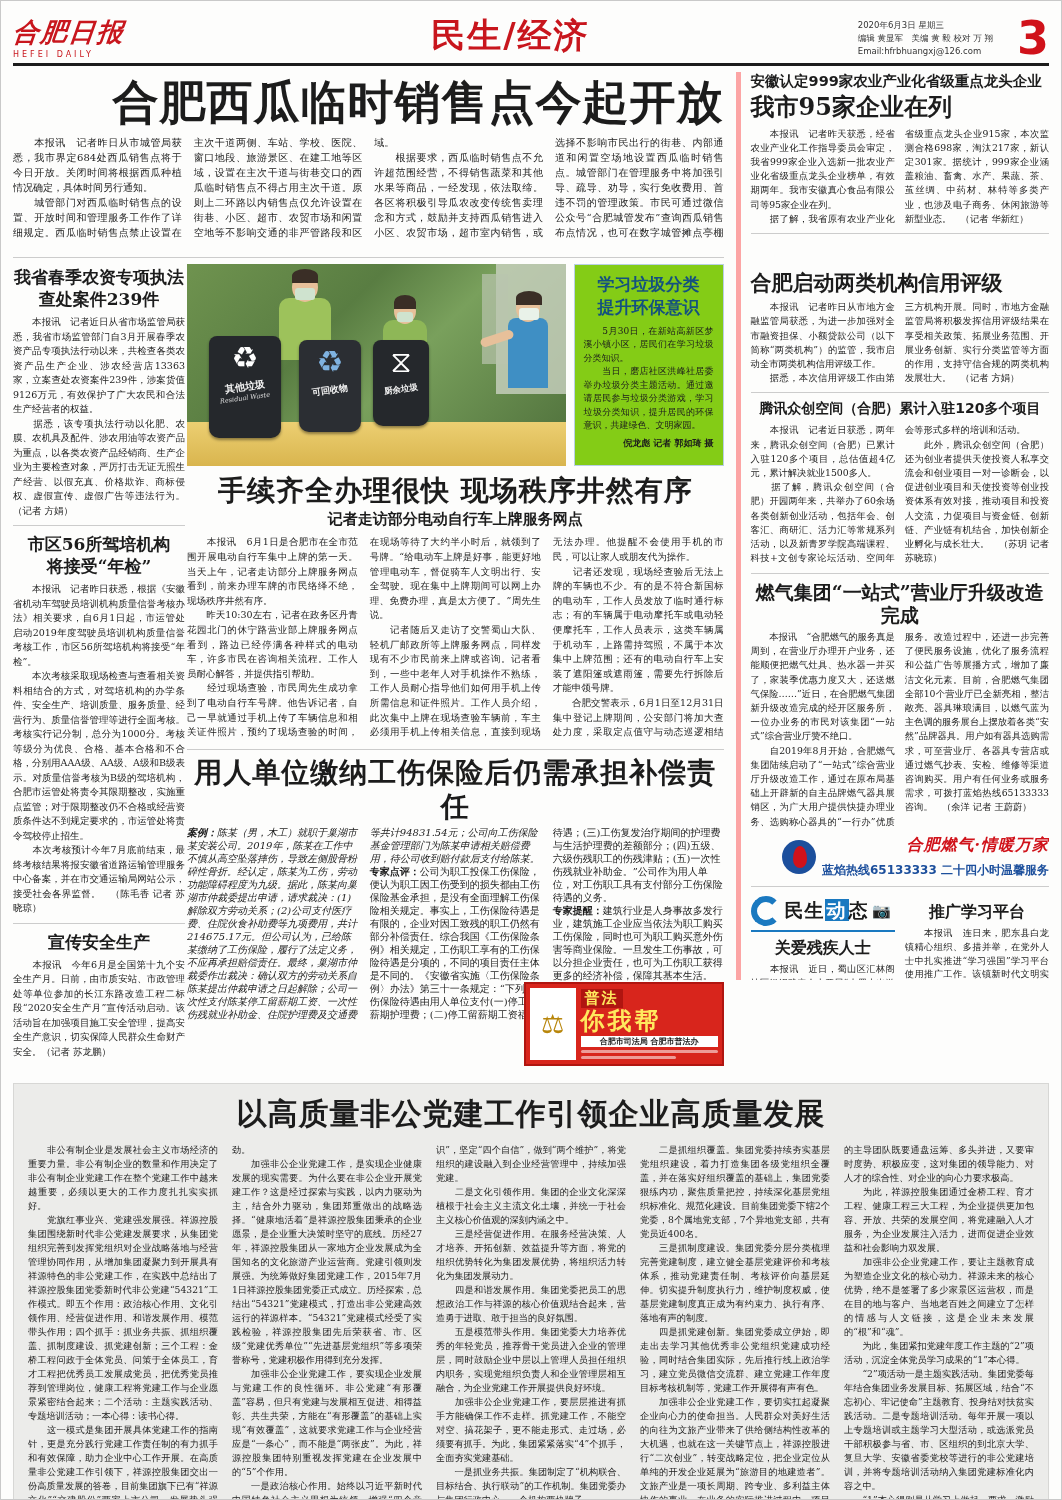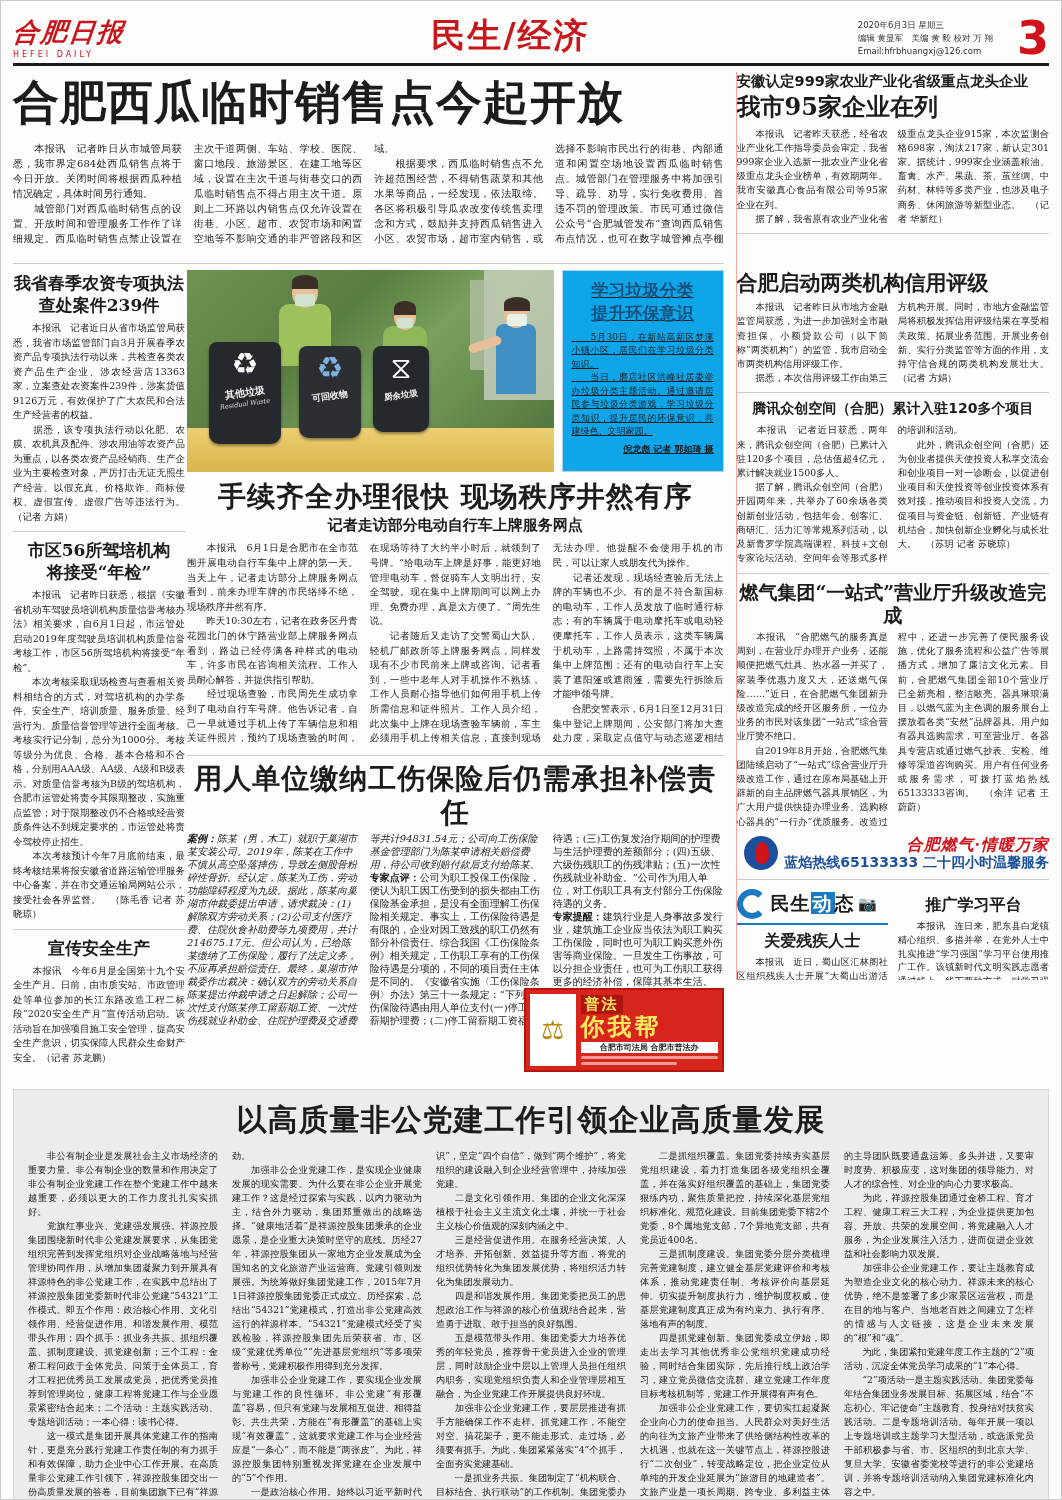--- a/index.html
+++ b/index.html
@@ -11,23 +11,23 @@
   .brand-cn{font-family:"DejaVu Serif",serif;font-weight:bold;font-style:italic;font-size:26px;color:#c8161d;letter-spacing:2px;transform:skewX(-6deg);}
   .brand-en{font-size:8px;color:#c8161d;letter-spacing:3px;font-family:"DejaVu Sans",sans-serif;}
   .section-title{font-family:"DejaVu Sans","Liberation Sans",sans-serif;font-weight:bold;font-size:34px;color:#c8161d;letter-spacing:2px;}
   .mast-right{display:flex;align-items:center;gap:24px;}
   .mast-info{text-align:left;font-family:"DejaVu Sans",sans-serif;font-size:8.5px;line-height:1.5;color:#333;}
   .page-num{font-family:"DejaVu Sans",sans-serif;font-weight:bold;font-size:46px;color:#d0121a;line-height:0.9;}
   .mast-rule{border-top:3px solid #1c1c1c;margin-bottom:6px;}
   
   .content{display:flex;gap:12px;}
   .left-main{width:712px;}
-  .rail{width:314px;height:908px;overflow:hidden;border-left:1px solid #fca5a5;box-sizing:border-box;}
-  
-  .lead-h{font-size:46px;font-weight:bold;text-align:left;letter-spacing:1px;line-height:1.15;margin:4px 0 12px 0;white-space:nowrap;}
+  .rail{width:314px;height:908px;overflow:hidden;border-left:5px solid #fca5a5;padding-left:10px;box-sizing:border-box;}
+  
+  .lead-h{font-size:46px;font-weight:bold;text-align:right;letter-spacing:1px;line-height:1.15;margin:4px 0 6px 0;white-space:nowrap;}
   .bodytext{white-space:pre-line;text-align:justify;}
   .lead-body{column-count:4;column-gap:12px;font-size:10px;line-height:15px;height:118px;overflow:hidden;border-bottom:1px solid #ccc;padding-bottom:4px;}
   .mid{display:flex;gap:2px;margin-top:6px;}
   .leftcol{width:172px;flex:none;}
   .widearea{flex:1;min-width:0;}
   .art{border-bottom:1px solid #ccc;padding-bottom:7px;margin-bottom:7px;}
   .art:last-child{border-bottom:none;}
   .t-center{font-weight:bold;text-align:center;line-height:1.3;}
   .t-small{font-size:17px;margin:2px 0 5px 0;}
   .small-body{font-size:9.5px;line-height:14.5px;}
@@ -45,21 +45,21 @@
   .bin2 .glyph{color:#7fb2e0;}
   .bin3{left:186px;bottom:40px;width:56px;height:86px;}
   .person{position:absolute;}
   .head{width:26px;height:30px;background:#e7c09a;border-radius:50%;margin:0 auto;position:relative;}
   .mask{position:absolute;left:3px;bottom:2px;width:20px;height:12px;background:#cfe3cf;border-radius:3px;}
   .hair{position:absolute;left:0;top:-3px;width:26px;height:14px;background:#3a2e26;border-radius:50% 50% 0 0;}
   .vest{width:52px;height:62px;background:#9dc25b;border-radius:10px 10px 0 0;margin:-4px auto 0 auto;}
   .child-body{width:40px;height:70px;background:#3f8fc4;border-radius:8px 8px 0 0;margin:-4px auto 0 auto;}
   .arm{position:absolute;width:34px;height:9px;background:#e7c09a;border-radius:5px;}
   
-  .caption{width:162px;flex:none;background:#0ea5e9;border:1px solid #b9cfe4;box-sizing:border-box;padding:8px 9px;text-decoration:underline;}
+  .caption{width:150px;flex:none;background:#84cc16;border:1px solid #b9cfe4;box-sizing:border-box;padding:8px 9px;}
   .cap-t{font-size:17px;font-weight:bold;color:#14517f;text-align:center;line-height:1.35;}
   .cap-body{font-size:9px;line-height:13.5px;margin-top:6px;white-space:pre-line;text-align:justify;}
   .cap-credit{font-size:9px;font-weight:bold;text-align:right;margin-top:4px;}
   
   .h-big{font-size:28px;font-weight:bold;text-align:center;letter-spacing:1px;margin:8px 0 2px 0;line-height:1.2;}
   .h-sub{font-family:"DejaVu Sans",sans-serif;font-size:15px;font-weight:bold;text-align:center;margin:3px 0 6px 0;}
   .col3{column-count:3;column-gap:12px;font-size:9.5px;line-height:14.6px;height:212px;overflow:hidden;}
   .injury-wrap{position:relative;margin-top:2px;border-top:1px solid #ccc;padding-top:4px;}
   .col3b{column-count:3;column-gap:12px;font-size:10px;line-height:13px;height:242px;overflow:hidden;}
   .lbl{font-weight:bold;}
@@ -75,21 +75,21 @@
   
   .kicker{font-family:"DejaVu Sans",sans-serif;font-size:14.5px;font-weight:bold;line-height:1.3;}
   .r-title{font-size:24px;font-weight:bold;margin:2px 0 5px 0;line-height:1.2;}
   .r-title2{font-size:21px;font-weight:bold;text-align:center;line-height:1.25;margin-bottom:2px;}
   .r-sub{font-family:"DejaVu Sans",sans-serif;font-size:14px;font-weight:bold;text-align:center;margin:2px 0 5px 0;}
   .col2{column-count:2;column-gap:10px;font-size:9.3px;line-height:14.2px;}
   .gas-logo{display:flex;align-items:center;gap:6px;margin:6px 0 2px 0;justify-content:flex-end;}
   .flame-circle{width:34px;height:34px;border-radius:50%;background:#1c4f9c;position:relative;flex:none;}
   .flame{position:absolute;left:11px;top:6px;width:14px;height:22px;background:#d0121a;border-radius:50% 50% 50% 50%/60% 60% 40% 40%;}
   .gas-name{color:#d0121a;font-weight:bold;font-style:italic;font-size:16px;letter-spacing:1px;line-height:1.2;text-align:right;}
-  .gas-line{color:#1c4f9c;font-family:"DejaVu Sans",sans-serif;font-size:14px;font-weight:bold;text-align:right;}
+  .gas-line{color:#1c4f9c;font-family:"DejaVu Sans",sans-serif;font-size:12px;font-weight:bold;text-align:left;margin-top:8px;}
   .ms-grid{display:flex;gap:10px;}
   .ms-col{flex:1;min-width:0;}
   .badge{display:flex;align-items:center;gap:4px;margin:2px 0 6px 0;border-bottom:2px solid #1a79c0;padding-bottom:4px;}
   .badge-c{width:30px;height:30px;border:6px solid #1a79c0;border-right-color:transparent;border-radius:50%;box-sizing:border-box;flex:none;}
   .badge-t{font-size:19px;font-weight:bold;letter-spacing:1px;}
   .badge-t .hl{background:#1a79c0;color:#fff;padding:0 2px;}
   .cam{font-size:15px;}
   .ms-title{font-size:16px;font-weight:bold;text-align:center;margin:4px 0 3px 0;}
   .ms-body{font-size:9.2px;line-height:13.8px;}
   .rail-hr{border:none;border-top:1px solid #ccc;margin:7px 0;}

